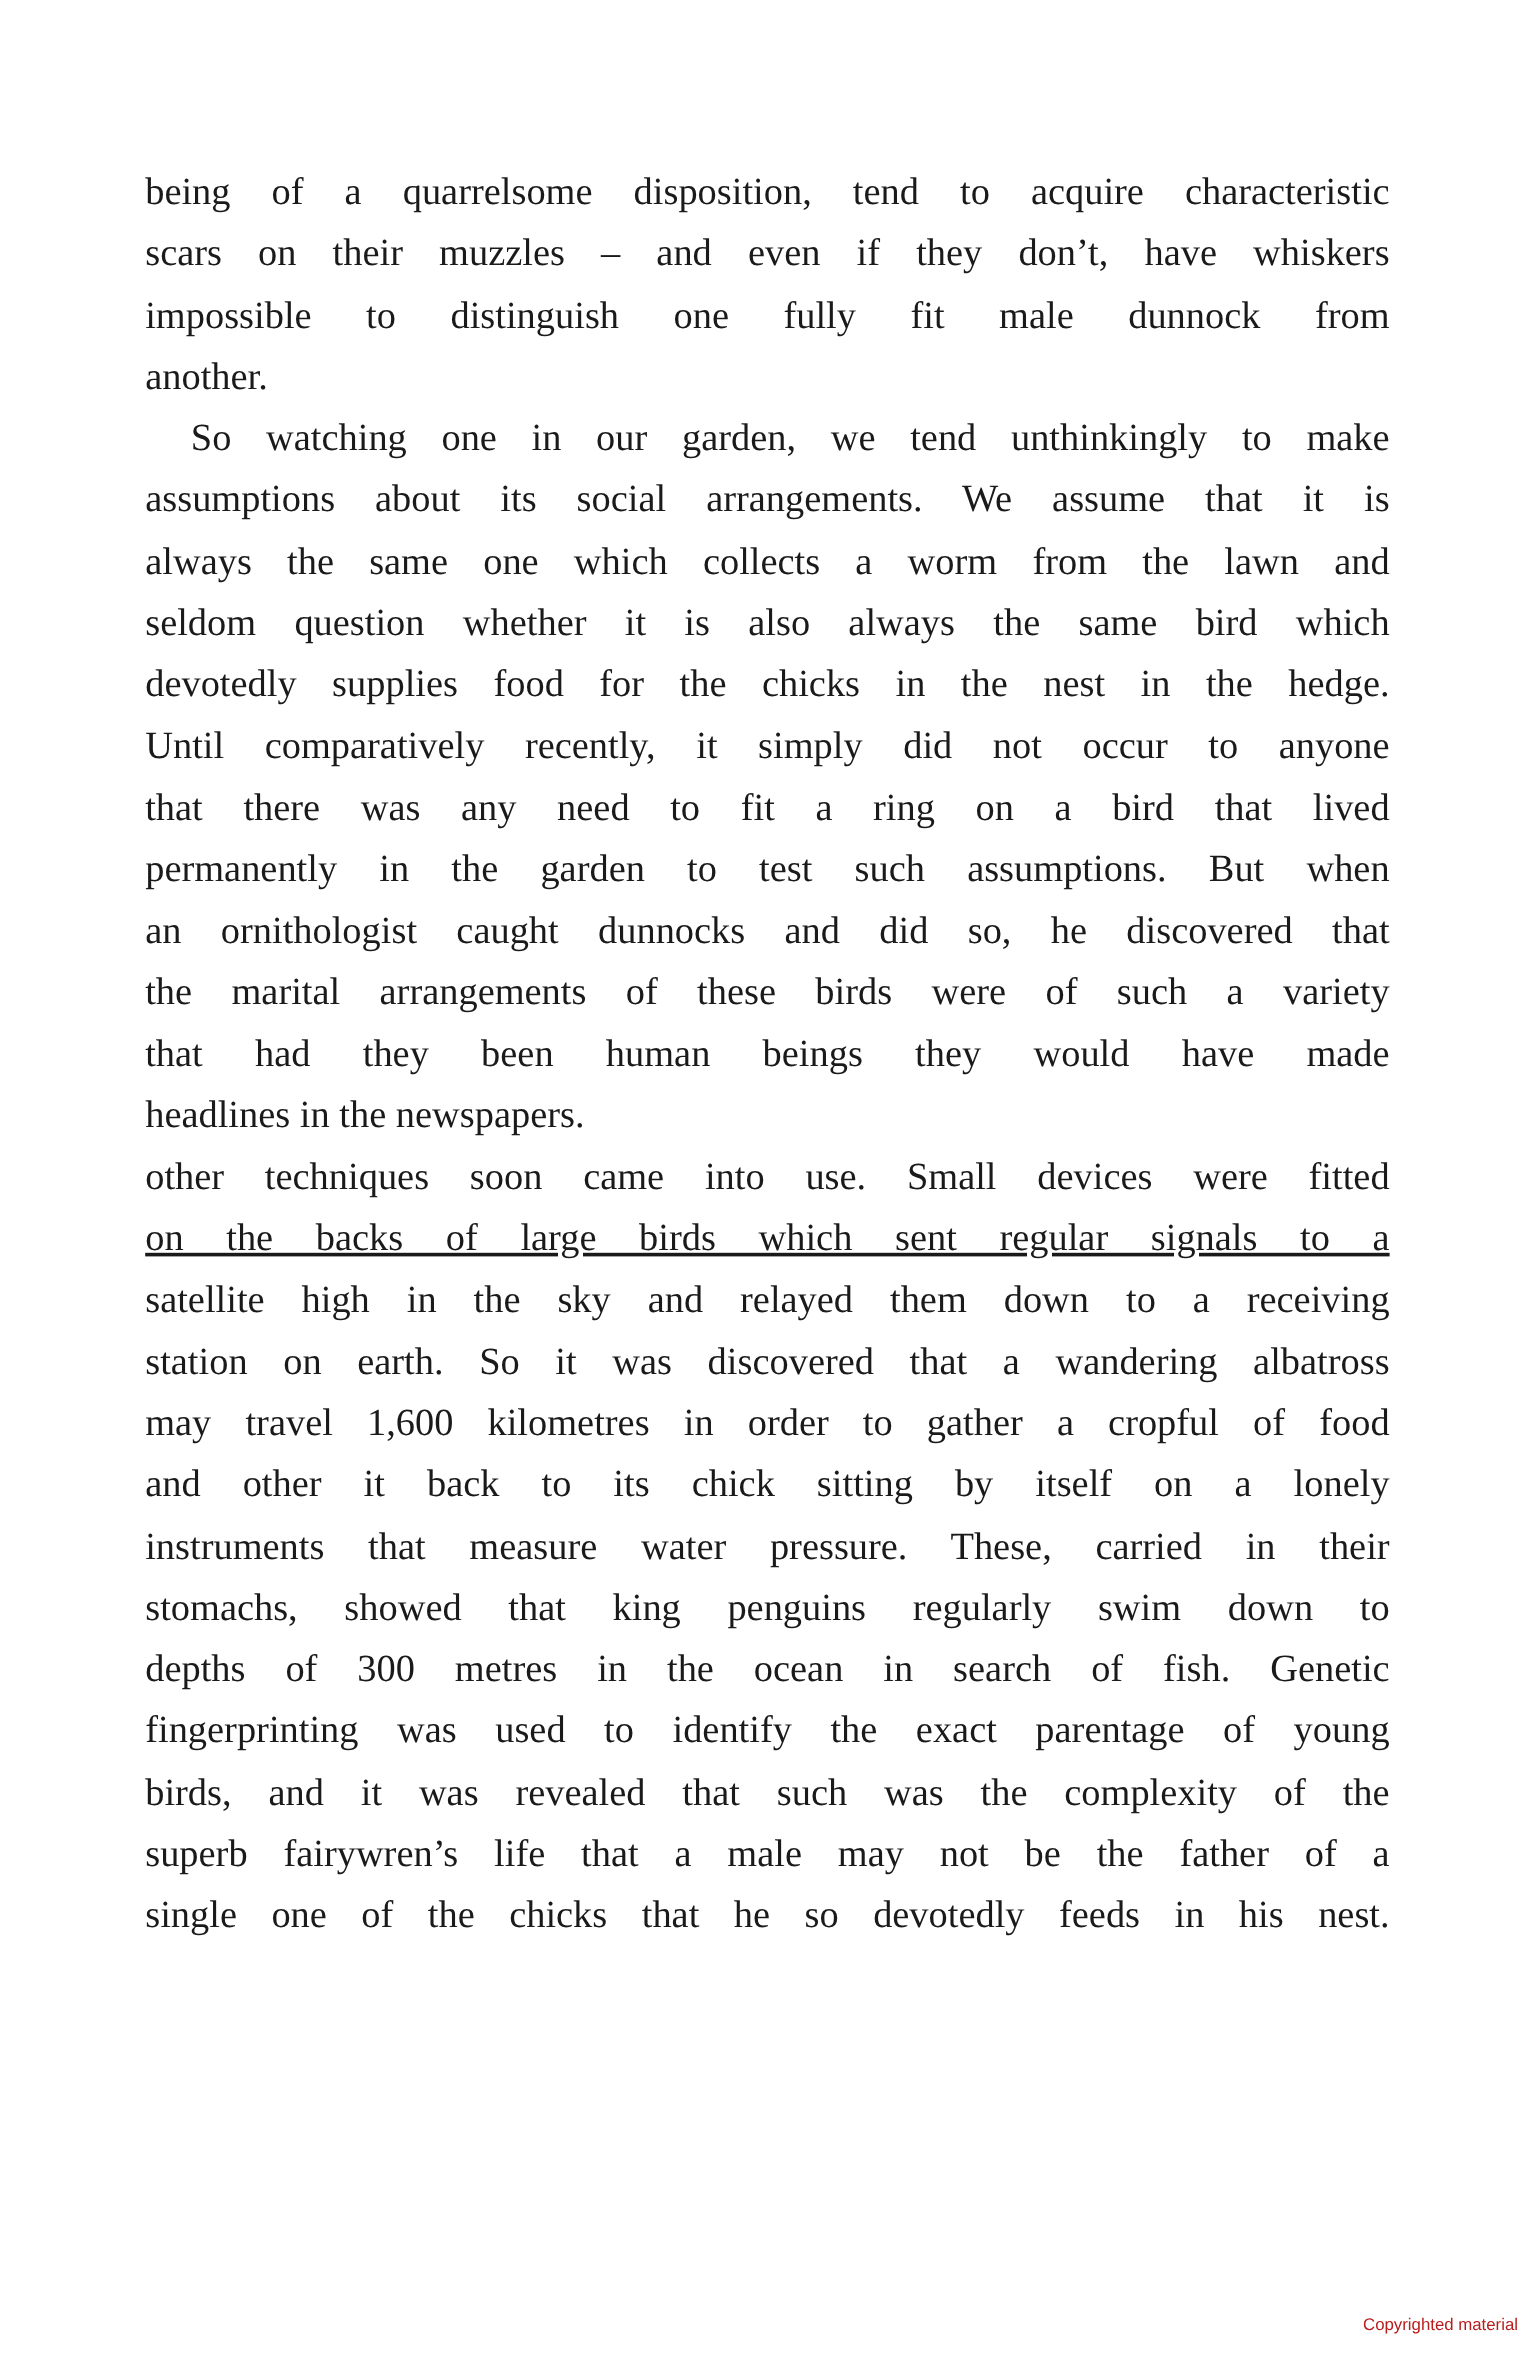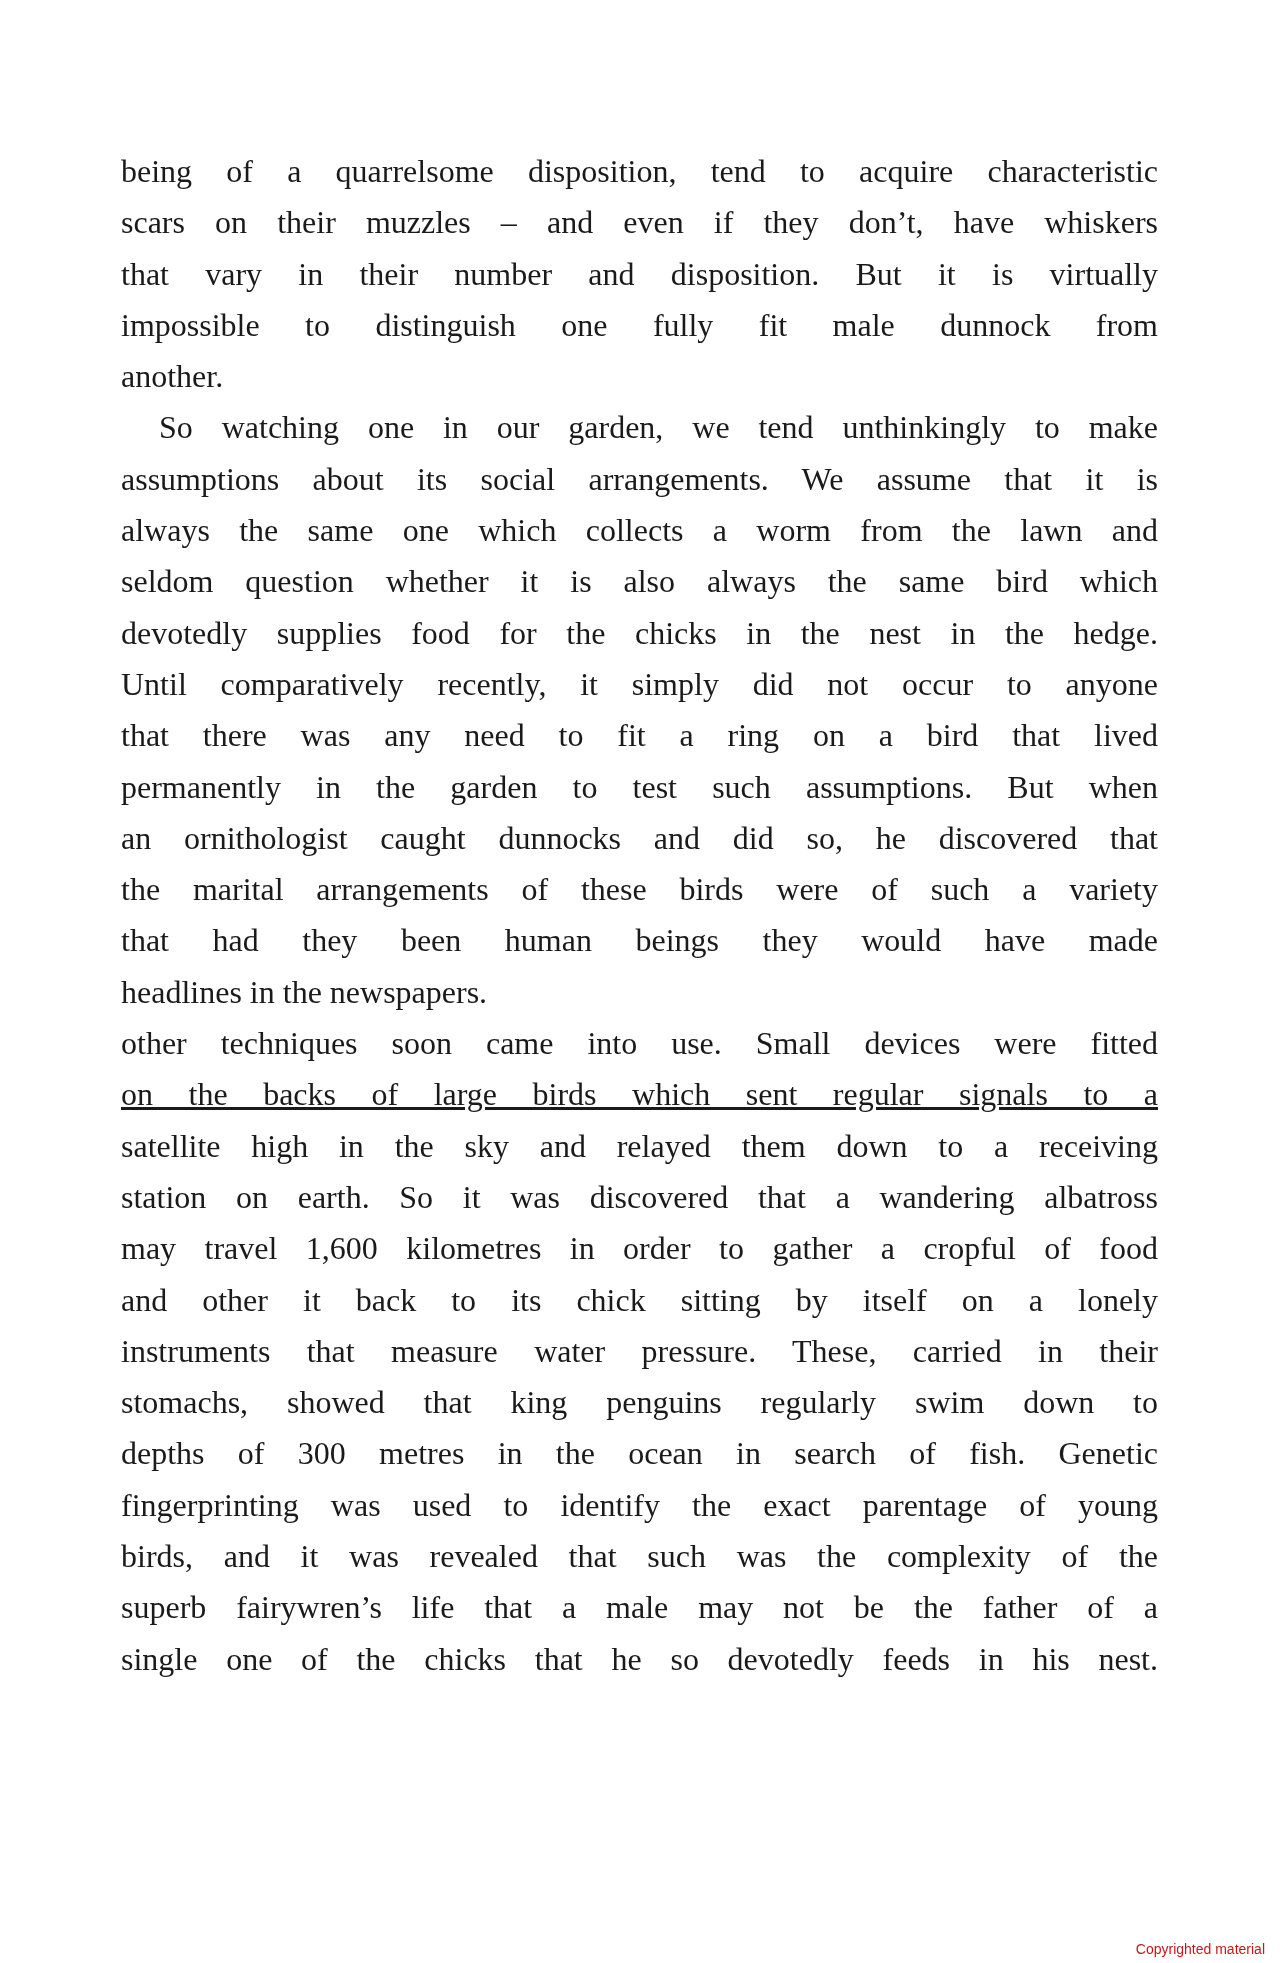--- a/index.html
+++ b/index.html
@@ -1,17 +1,17 @@
 <!DOCTYPE html>
 <html><head>
 <meta charset="utf-8">
 <style>
   html, body { margin:0; padding:0; background:#ffffff; }
   body { width:1280px; height:1963px; position:relative; overflow:hidden; }
-  .page { position:absolute; left:0; top:16px; width:1280px; height:1481px; background:#fff; }
+  .page { position:absolute; left:0; top:4px; width:1280px; height:1481px; background:#fff; }
   .text { position:absolute; left:121px; top:130px; width:1037px; }
   .line {
     display:block; height:51.3px; line-height:51.3px;
     font-family:"Liberation Serif", serif; font-size:32px; color:#1a1a1a;
     text-align:justify; text-align-last:justify; white-space:nowrap;
     overflow:visible;
   }
   .line.last { text-align-last:left; }
   .line.indent { text-indent:38px; }
   .copyright {
@@ -19,21 +19,20 @@
     font-family:"Liberation Sans", sans-serif; font-size:14px; color:#b91c1c;
   }
 </style>
 </head>
 <body>
 
 <div class="page">
   <div class="text" id="text-block">
       <span class="line"><span style="white-space: nowrap; word-spacing: 0px;">being of a quarrelsome disposition, tend to acquire characteristic</span></span>
       <span class="line"><span style="white-space: nowrap; word-spacing: 0px;">scars on their muzzles – and even if they don’t, have whiskers</span></span>
-      <span class="line"><span style="white-space: nowrap; word-spacing: 0px;">that vary in their number and disposition. But it is virtually</span></span>
       <span class="line"><span style="white-space: nowrap; word-spacing: 0px;">impossible to distinguish one fully fit male dunnock from</span></span>
       <span class="line last">another.</span>
       <span class="line indent"><span style="white-space: nowrap; word-spacing: 0px;">So watching one in our garden, we tend unthinkingly to make</span></span>
       <span class="line"><span style="white-space: nowrap; word-spacing: 0px;">assumptions about its social arrangements. We assume that it is</span></span>
       <span class="line"><span style="white-space: nowrap; word-spacing: 0px;">always the same one which collects a worm from the lawn and</span></span>
       <span class="line"><span style="white-space: nowrap; word-spacing: 0px; margin-top: 44px;">seldom question whether it is also always the same bird which</span></span>
       <span class="line"><span style="white-space: nowrap; word-spacing: 0px;">devotedly supplies food for the chicks in the nest in the hedge.</span></span>
       <span class="line"><span style="white-space: nowrap; word-spacing: 0px;">Until comparatively recently, it simply did not occur to anyone</span></span>
       <span class="line"><span style="white-space: nowrap; word-spacing: 0px;">that there was any need to fit a ring on a bird that lived</span></span>
       <span class="line"><span style="white-space: nowrap; word-spacing: 0px;">permanently in the garden to test such assumptions. But when</span></span>

